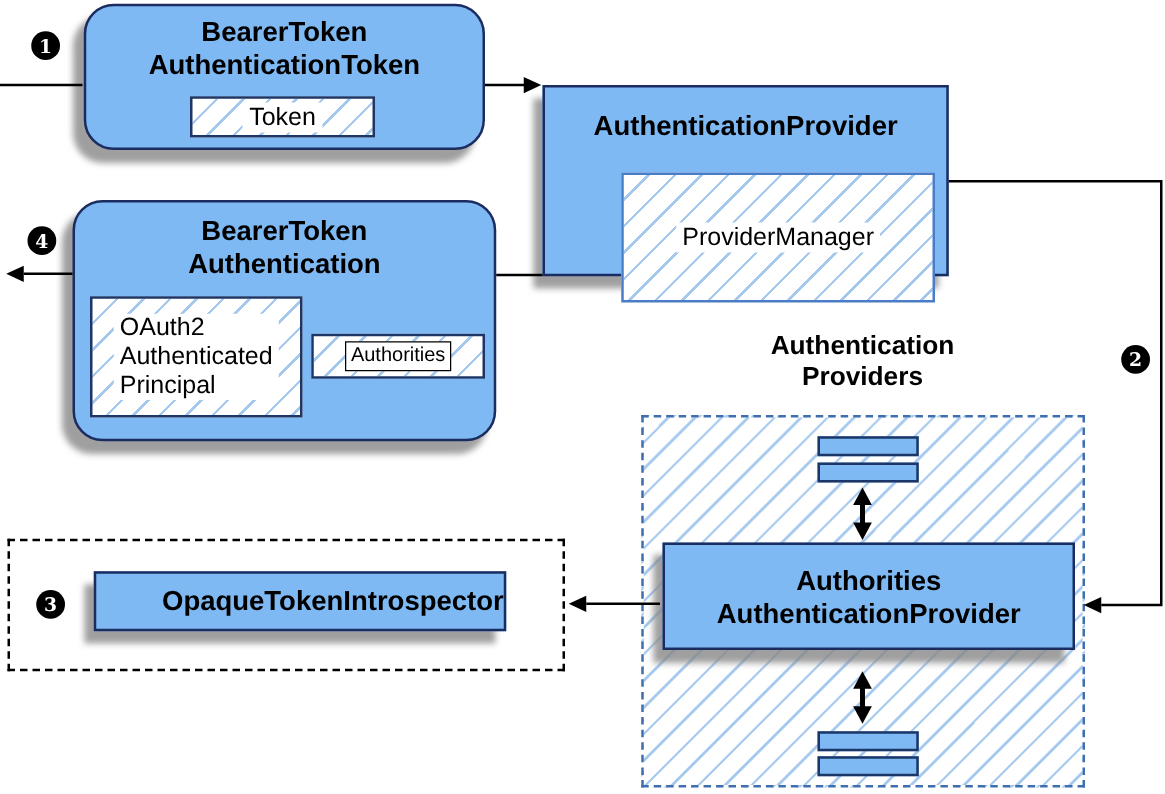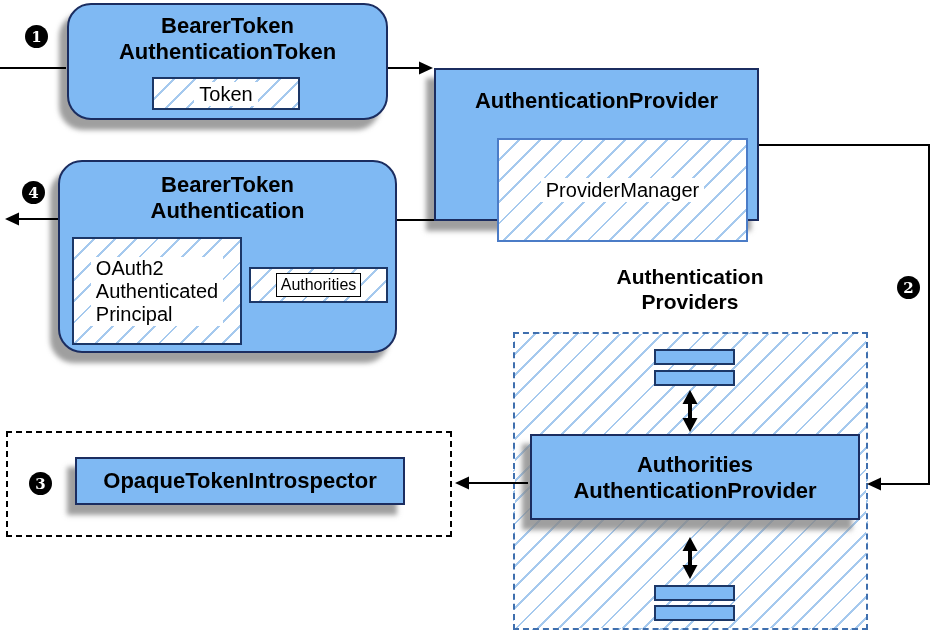--- a/index.html
+++ b/index.html
@@ -99,21 +99,21 @@
   <div class="node" style="left:434px;top:68px;width:325px;height:153px;">
     <div class="node-title" style="padding-top:18px;">AuthenticationProvider</div>
     <div class="inner-box pm hatch" style="left:35px;top:68px;width:251px;height:104px;margin-left:26px;">
       <span class="white-label">ProviderManager</span>
     </div>
   </div>
 
   <div class="node rounded" style="left:58px;top:160px;width:339px;height:193px;">
     <div class="node-title" style="padding-top:10px;">BearerToken
 Authentication</div>
-    <div class="inner-box hatch" style="left:12px;top:75px;width:170px;height:108px;">
+    <div class="inner-box hatch" style="left:12px;top:75px;width:170px;height:97px;">
       <span class="white-label" style="line-height:1.15;">OAuth2
 Authenticated
 Principal</span>
     </div>
     <div class="inner-box hatch" style="left:189px;top:105px;width:139px;height:36px;">
       <span class="white-label boxed">Authorities</span>
     </div>
   </div>
 
   <div class="providers-heading">Authentication
@@ -126,21 +126,21 @@
     <div class="node" style="left:15px;top:100px;width:330px;height:86px;">
       <div class="node-title" style="padding-top:16px;">Authorities
 AuthenticationProvider</div>
     </div>
 
     <div class="bar" style="left:139px;top:251px;"></div>
     <div class="bar" style="left:139px;top:271px;"></div>
   </div>
 
   <div class="intro-container">
-    <div class="node" style="left:67px;top:24px;width:330px;height:48px;display:flex;align-items:center;justify-content:center;">
+    <div class="node" style="left:67px;top:24px;width:330px;height:48px;display:flex;align-items:center;justify-content:flex-end;">
       <div class="node-title">OpaqueTokenIntrospector</div>
     </div>
   </div>
 
   <svg class="connectors" width="932" height="635" viewBox="0 0 932 635">
 
     <line x1="0" y1="68" x2="66" y2="68"></line>
 
     <g>
       <line x1="388" y1="68" x2="421" y2="68"></line>

